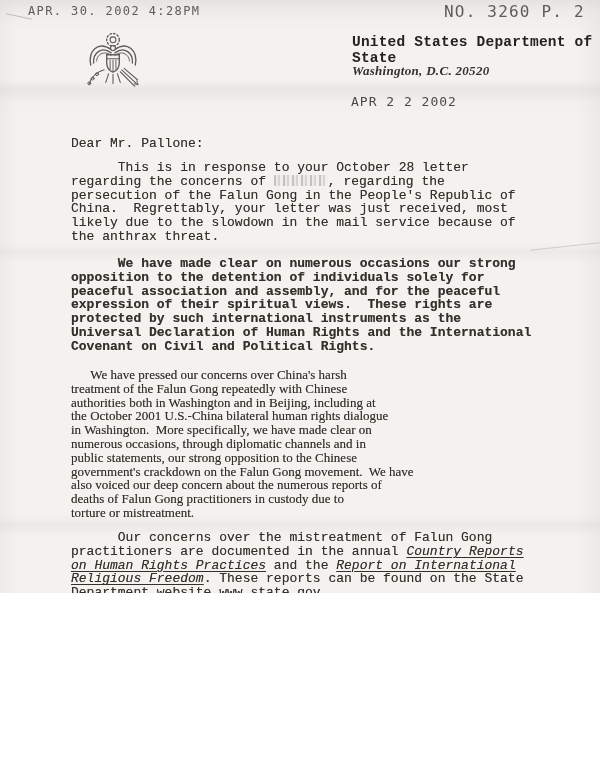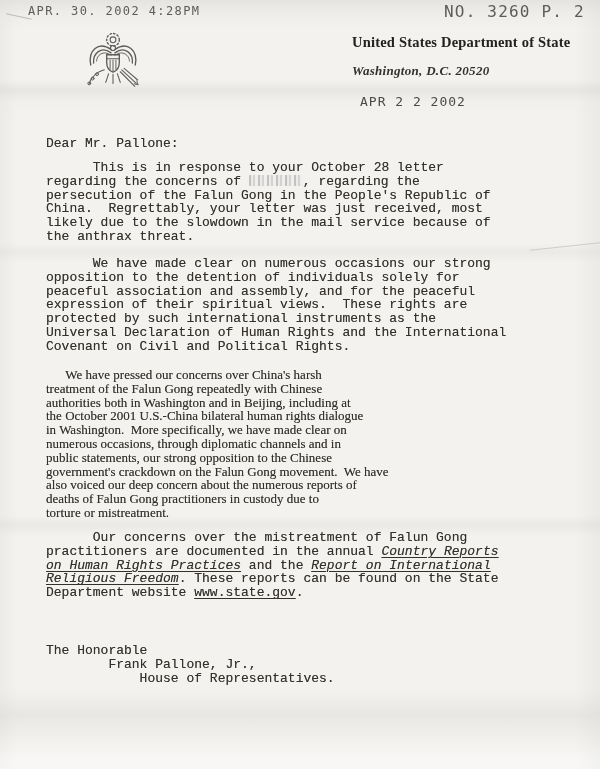--- a/index.html
+++ b/index.html
@@ -1,21 +1,21 @@
 <!DOCTYPE html>
 <html><head>
 <meta charset="utf-8">
 <style>
   * { margin: 0; padding: 0; box-sizing: border-box; }
   html, body { width: 600px; height: 769px; }
   body { font-family: "Liberation Sans", sans-serif; }
 
   .page {
     position: relative;
-    width: 600px; height: 769px;
+    width: 600px; height: 593px;
     background:
       linear-gradient(180deg,
         rgba(208,206,203,0.40) 0px, rgba(222,220,217,0.20) 14px, rgba(240,239,236,0.0) 30px),
       linear-gradient(180deg,
         rgba(255,255,255,0) 80px, rgba(210,208,205,0.35) 90px, rgba(232,230,227,0.15) 102px, rgba(255,255,255,0) 116px),
       linear-gradient(180deg,
         rgba(255,255,255,0) 243px, rgba(214,212,209,0.28) 252px, rgba(255,255,255,0) 262px),
       linear-gradient(180deg,
         rgba(255,255,255,0) 515px, rgba(214,212,209,0.30) 525px, rgba(255,255,255,0) 536px),
       linear-gradient(180deg,
@@ -48,47 +48,47 @@
     font-size: 16px; letter-spacing: 1.2px; color: #5d5c59;
   }
 
   
   .seal { position: absolute; left: 82px; top: 31px; width: 62px; height: 66px;
     opacity: 0.88; filter: blur(0.3px); }
 
   
   .agency {
     position: absolute; left: 352px; top: 34px;
-    font-family: Liberation Serif, serif; font-weight: bold;
+    font-family: Liberation Mono, monospace; font-weight: bold;
     font-size: 14.5px; color: #24221f; letter-spacing: 0.2px;
   }
   .city {
     position: absolute; left: 352px; top: 63px;
     font-family: "Liberation Serif", serif; font-style: italic; font-weight: bold;
     font-size: 13px; color: #33312d; letter-spacing: 0.3px;
   }
   .date-stamp {
-    position: absolute; left: 360px; top: 94px;
+    position: absolute; left: 351px; top: 94px;
     font-family: "DejaVu Sans Mono", monospace;
     font-size: 13px; letter-spacing: 1px; color: #49484500;
     color: #4b4a47;
   }
 
   
   .tw {
-    position: absolute; left: 46px;
+    position: absolute; left: 71px;
     font-family: "Liberation Mono", "DejaVu Sans Mono", monospace;
     font-size: 13px; line-height: 13.8px;
     color: #34312c;
     white-space: pre;
     text-shadow: 0 0 0.5px rgba(52,49,44,0.55);
   }
   .salutation { top: 137px; }
   .p1 { top: 161px; }
-  .p2 { top: 257px; }
+  .p2 { top: 257px; font-weight: bold; }
   .p3 { top: 368px; font-family: Liberation Serif, serif; }
   .p4 { top: 531px; }
   .recipient { top: 644px; }
 
   .title {
     font-style: italic;
     text-decoration: underline;
     text-underline-offset: 2px;
     text-decoration-thickness: 1px;
   }

